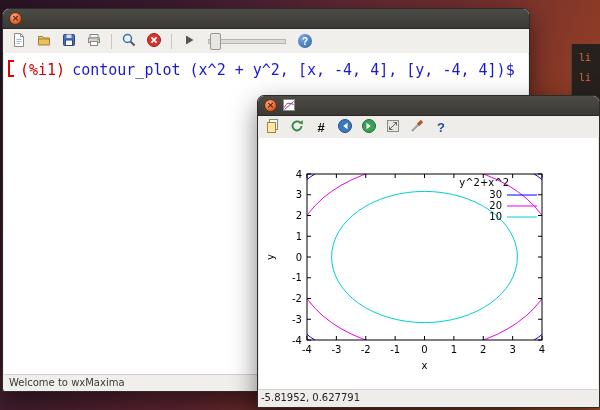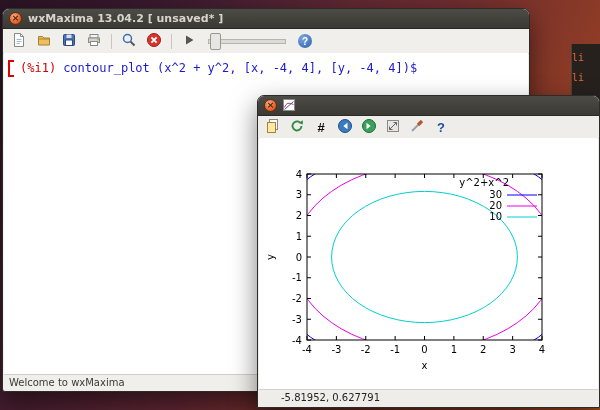--- a/index.html
+++ b/index.html
@@ -5,21 +5,21 @@
   html,body{margin:0;padding:0;}
   .stage{position:relative;width:600px;height:410px;overflow:hidden;
     background:linear-gradient(125deg,#3a1b33 0%,#4a2036 28%,#5d2430 52%,#7e3323 74%,#a04b1d 100%);
     font-family:"DejaVu Sans",sans-serif;}
   .stage::before{content:"";position:absolute;inset:0;pointer-events:none;
     background:linear-gradient(115deg,rgba(0,0,0,0.28) 0%,rgba(0,0,0,0) 45%),
                linear-gradient(245deg,rgba(255,120,40,0.16) 0%,rgba(0,0,0,0) 55%);}
   
   .bg-app{position:absolute;left:571px;top:44px;width:29px;height:300px;background:#26211d;
     border-left:1px solid #4a423a;z-index:1;}
-  .bg-app .row{color:#e06a38;font:10px "DejaVu Sans Mono",monospace;}
+  .bg-app .row{color:#e06a38;font:10px "DejaVu Sans Mono",monospace;padding-left:7px;}
   .bg-app .row:first-child{margin-top:8px;}
   .bg-app .row + .row{margin-top:9px;}
 
   .window{position:absolute;box-shadow:0 10px 26px rgba(0,0,0,0.5);box-sizing:border-box;}
   .titlebar{height:19px;background:linear-gradient(#4c4b46,#3a3934);border-radius:6px 6px 0 0;
     display:flex;align-items:center;padding:0 6px;gap:6px;border-bottom:1px solid #2a2926;}
   .close-btn{width:13px;height:13px;border-radius:50%;flex:0 0 auto;box-sizing:border-box;
     background:radial-gradient(circle at 35% 30%,#f9a97c,#e0521d 75%);border:1px solid #5f2e0e;
     color:#4a2410;font-size:9px;line-height:11px;text-align:center;font-weight:bold;}
   .title-text{color:#d8d4cc;font-size:11px;font-weight:bold;white-space:nowrap;overflow:hidden;}
@@ -36,55 +36,54 @@
   .slider .groove{position:absolute;left:0;right:0;top:6px;height:3px;background:#dedbd5;border:1px solid #b7b4ae;}
   .slider .shandle{position:absolute;left:2px;top:0;width:9px;height:15px;background:#e8e6e2;
     border:1px solid #9a978f;border-radius:2px;}
   .help-dot{width:14px;height:14px;border-radius:50%;
     background:radial-gradient(circle at 35% 30%,#7aa8e0,#2d5fa8);
     color:#fff;font-size:10px;font-weight:bold;display:flex;align-items:center;justify-content:center;}
   .wx-doc{position:absolute;left:1px;right:1px;top:44px;bottom:16px;background:#ffffff;overflow:hidden;}
   .cell{position:relative;padding:8px 0 0 16px;}
   .bracket{position:absolute;left:4px;top:7px;width:6px;height:17px;box-sizing:border-box;
     border-left:2px solid #e00000;border-top:2px solid #e00000;border-bottom:2px solid #e00000;}
-  .code-line{font-family:"DejaVu Sans Mono",monospace;font-size:12px;white-space:nowrap;}
+  .code-line{font-family:"DejaVu Sans Mono",monospace;font-size:15px;white-space:nowrap;}
   .prompt{color:#d40000;margin-right:7px;}
   .code{color:#1a1ad0;}
   .wx-status{position:absolute;left:1px;right:1px;bottom:1px;height:15px;background:#f1efec;
     border-top:1px solid #d2cfc9;font-size:10px;color:#3c3b37;line-height:15px;padding-left:5px;}
 
   
   .gp{left:257px;top:95px;width:343px;height:313px;z-index:3;background:#efedea;
     border:1px solid #2c2b28;border-radius:7px 7px 0 0;}
   .gp-toolbar{height:22px;background:#efedea;border-bottom:1px solid #d5d2cc;
     display:flex;align-items:center;gap:4px;padding:0 5px;}
   .gbtn{width:20px;height:19px;background:transparent;border:none;padding:1px;margin:0;
     display:flex;align-items:center;justify-content:center;}
   .glyph-icon{font-weight:bold;font-size:13px;color:#111;line-height:1;}
   .glyph-help{font-weight:bold;font-size:13px;color:#1b4fa0;line-height:1;}
   .gp-plot{position:absolute;left:1px;right:1px;top:42px;bottom:17px;background:#fff;overflow:hidden;}
   #plot-svg{position:absolute;left:0;top:0;}
   #plot-svg text{font-family:"DejaVu Sans",sans-serif;}
   .gp-status{position:absolute;left:1px;right:1px;bottom:1px;height:16px;background:#efedea;
-    border-top:1px solid #d5d2cc;font-size:10px;color:#222;line-height:16px;padding-left:22px;}
+    border-top:1px solid #d5d2cc;font-size:10px;color:#222;line-height:16px;padding-left:2px;}
 </style>
 </head>
 <body>
 
 <div class="stage">
 
   <div class="bg-app">
     <div class="row">li</div>
     <div class="row">li</div>
   </div>
 
   <div class="window wx">
     <div class="titlebar">
       <div class="close-btn">×</div>
-      <div class="title-text">wxMaxima 13.04.2 [ unsaved* ]</div>
     </div>
     <div class="wx-toolbar">
       <button class="tbtn">
         <span><svg width="16" height="16" viewBox="0 0 16 16">
               <path d="M3.5 1.5h6l3 3v10h-9z" fill="#ffffff" stroke="#8a8a8a"></path>
               <path d="M9.5 1.5v3h3" fill="none" stroke="#8a8a8a"></path>
               <path d="M5.5 7.5h5M5.5 9.5h5M5.5 11.5h3.5" stroke="#9db9d8" fill="none"></path>
             </svg></span>
       </button>
       <button class="tbtn">

